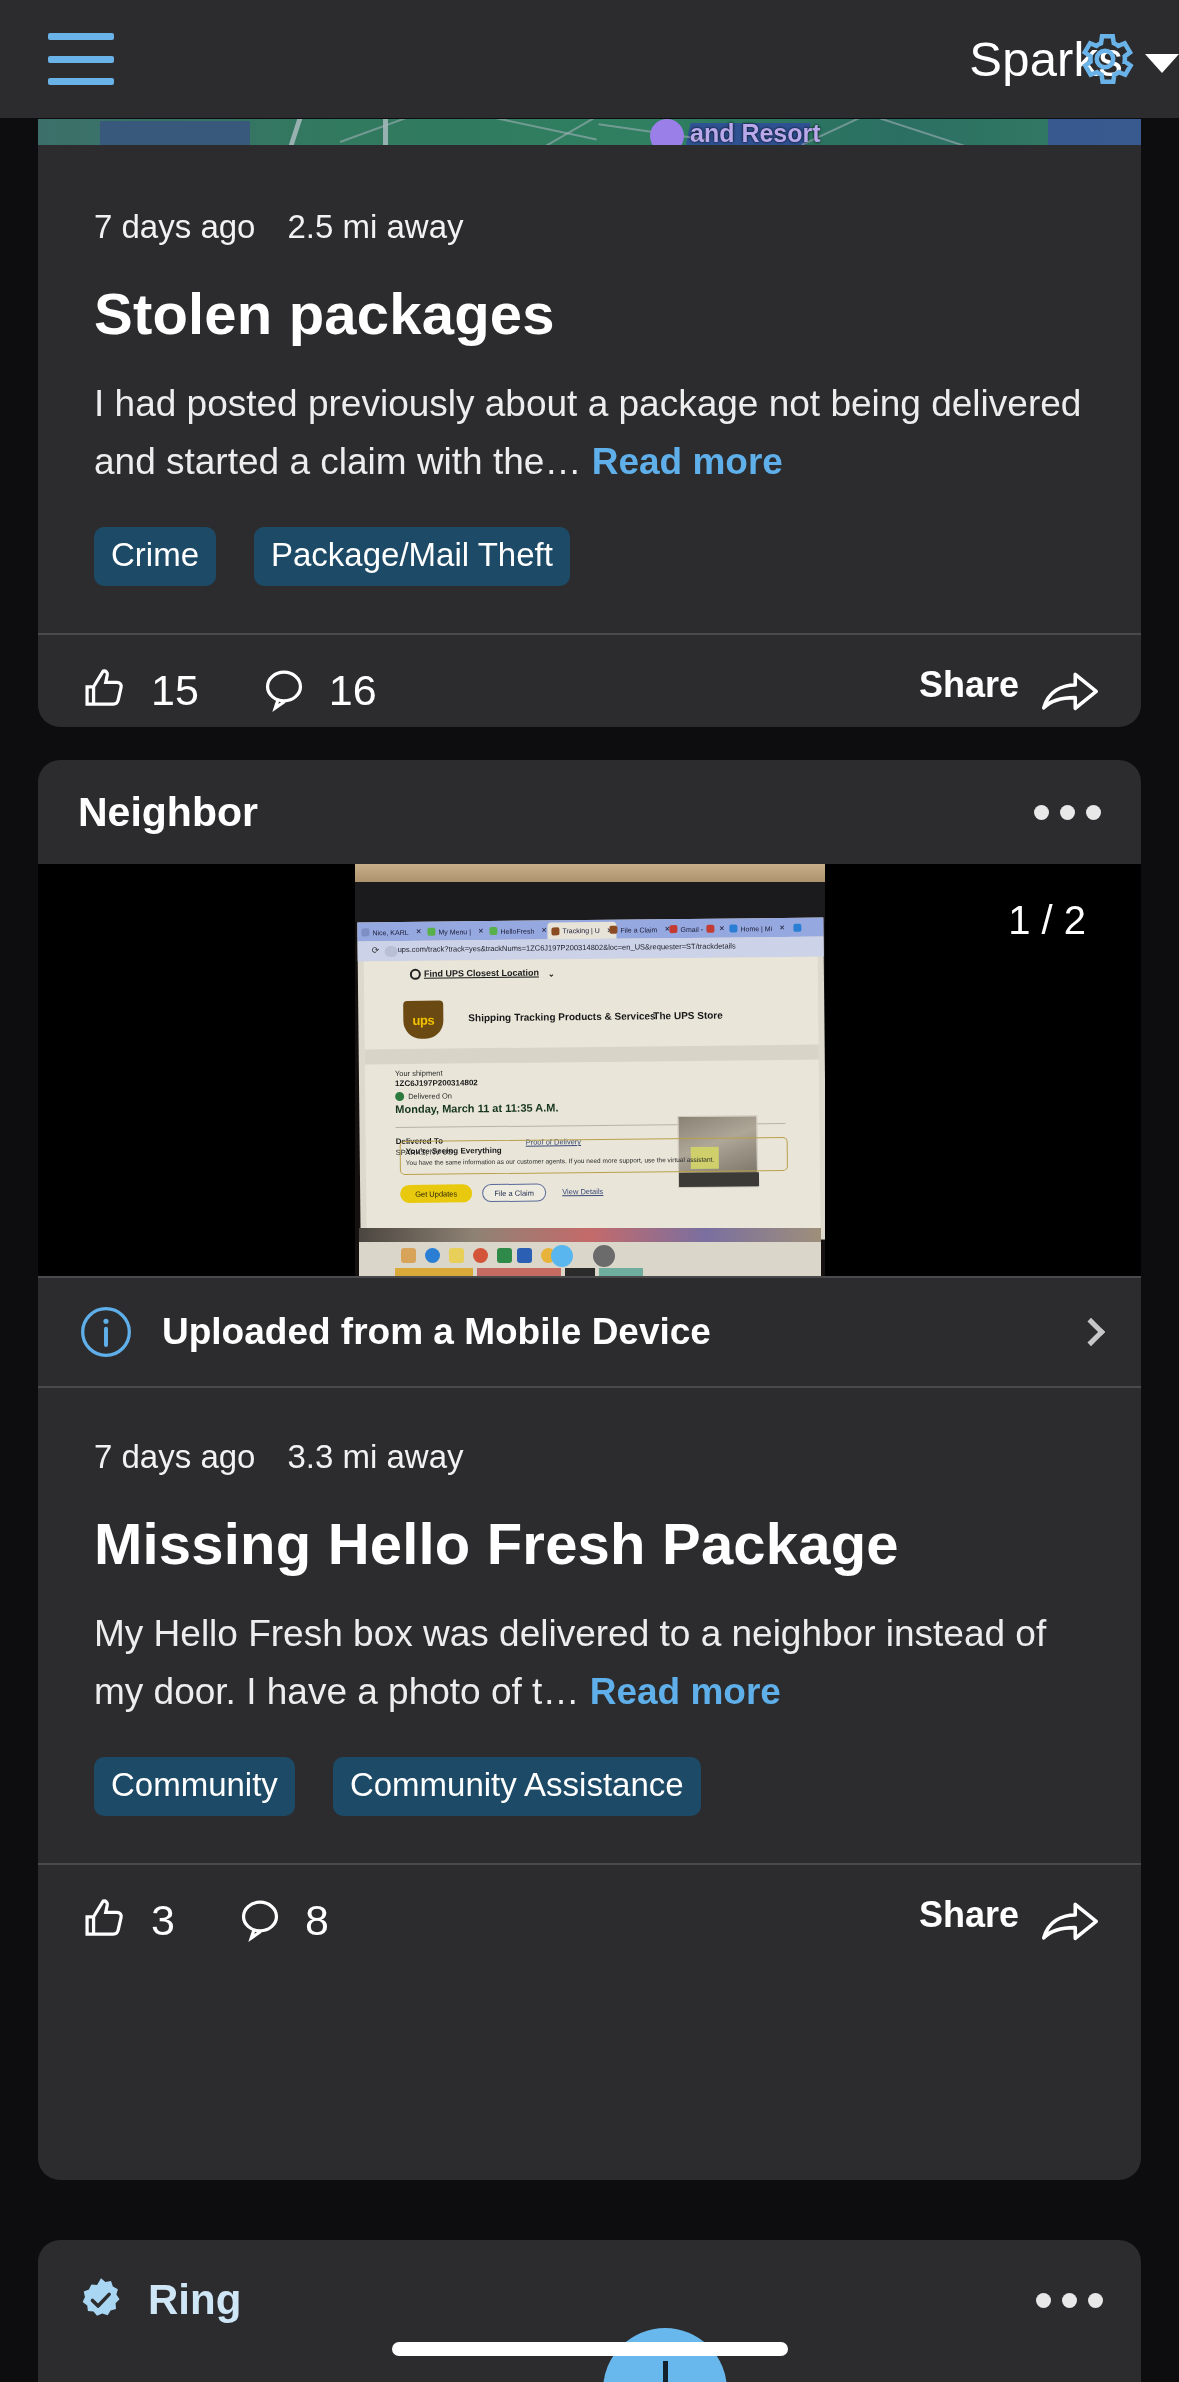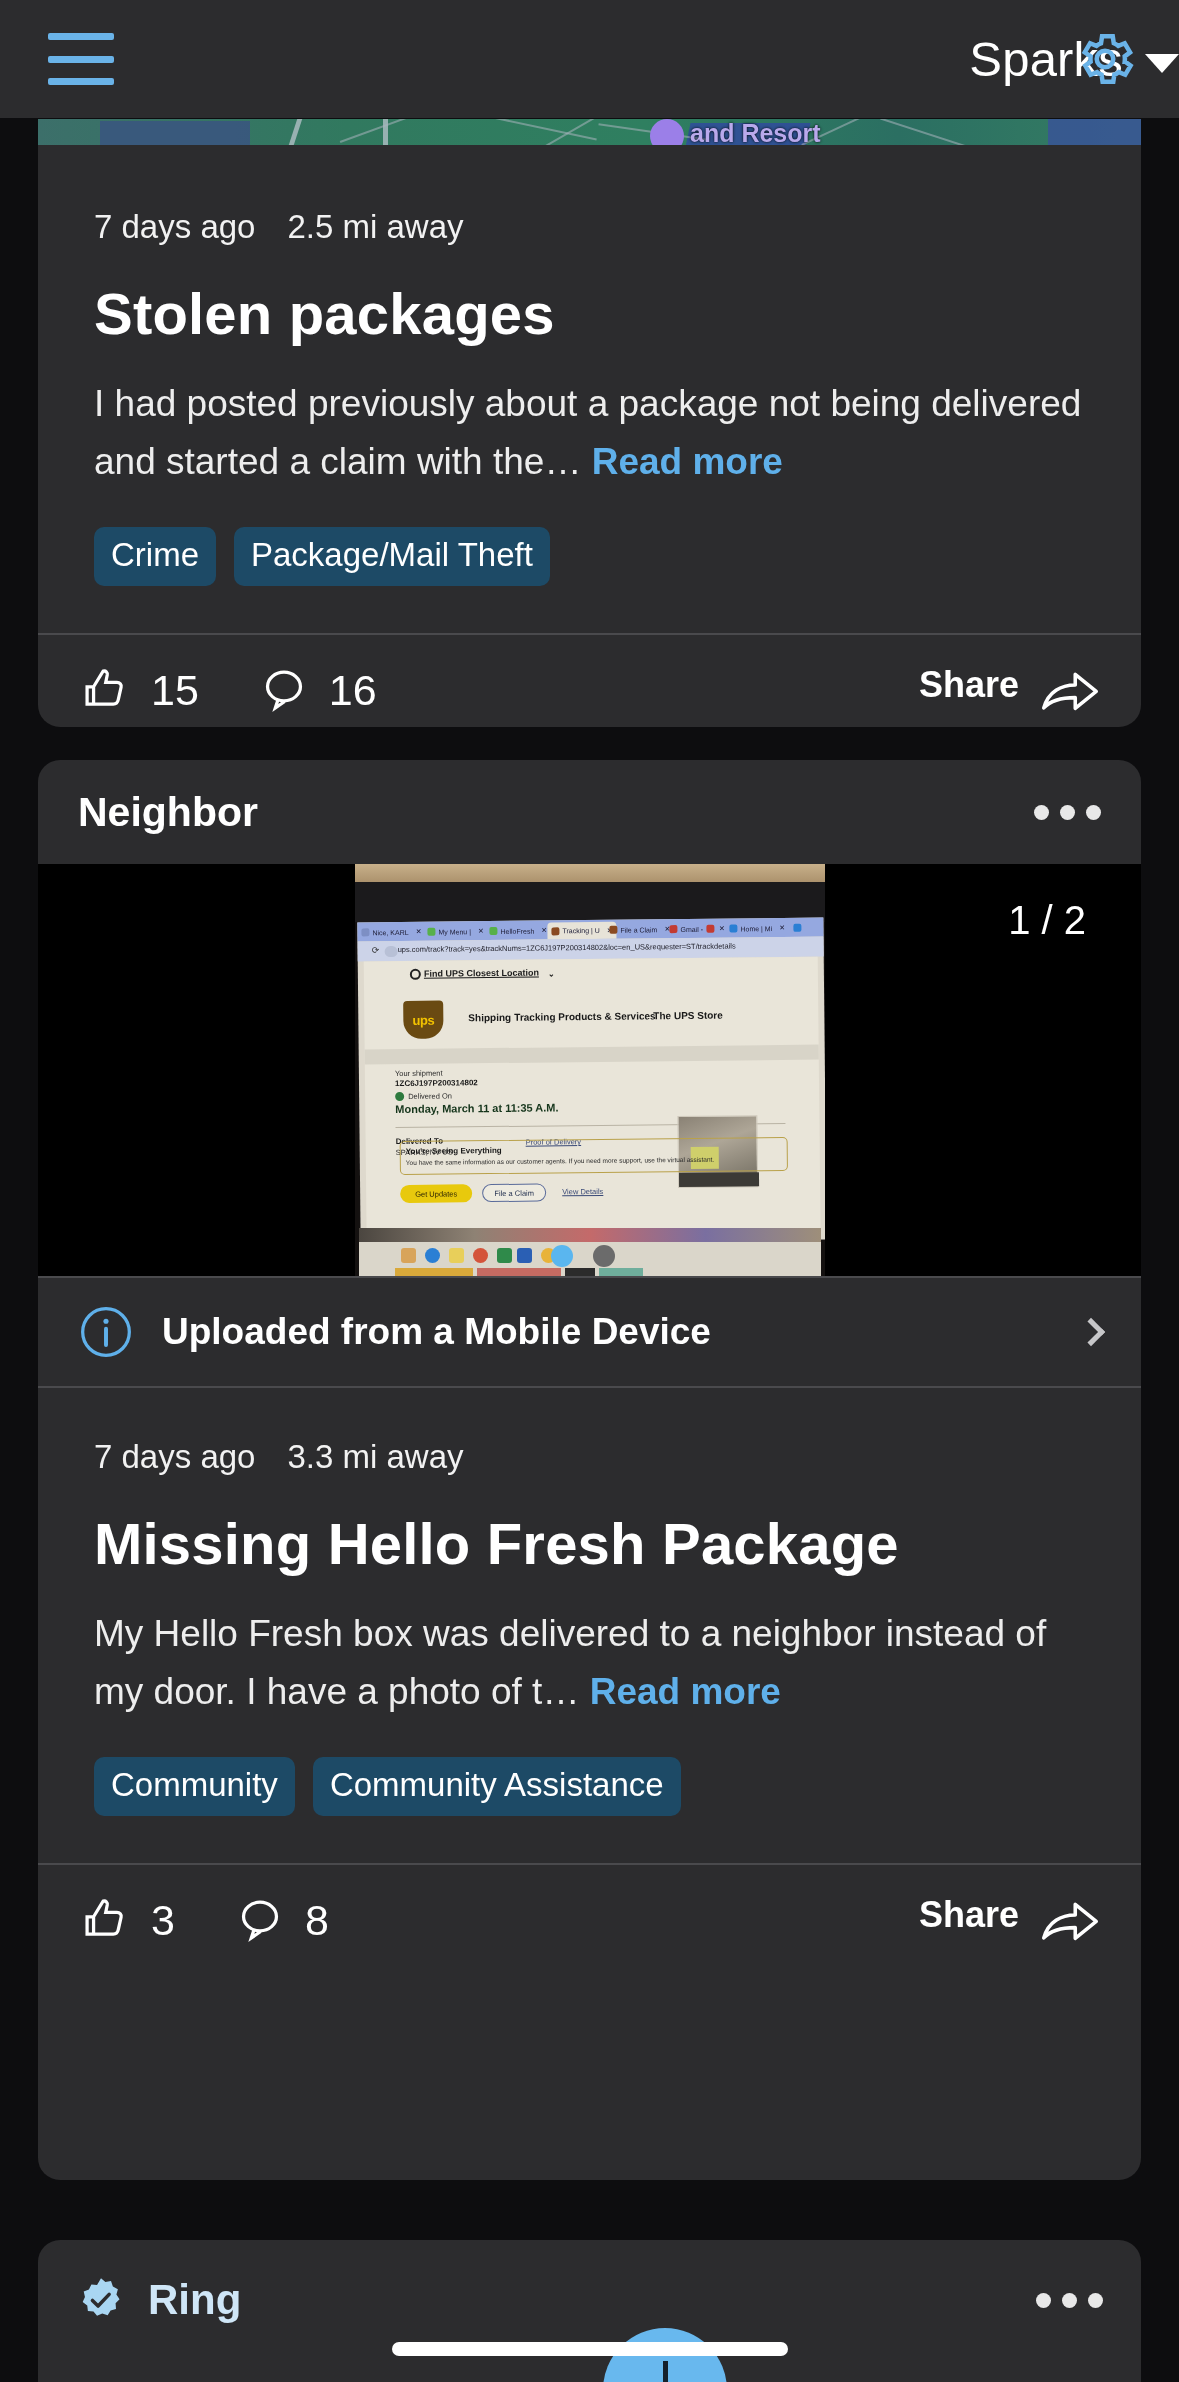--- a/index.html
+++ b/index.html
@@ -131,21 +131,21 @@
     font-size: 37px;
     line-height: 58px;
     color: #ededed;
   }
   .readmore {
     color: #5fb0ea;
     font-weight: bold;
   }
   .tags {
     display: flex;
-    gap: 18px;
+    gap: 38px;
     align-items: center;
   }
   .tag {
     background: #1d4a66;
     color: #ffffff;
     font-size: 33px;
     border-radius: 10px;
     padding: 9px 17px 12px 17px;
     white-space: nowrap;
     cursor: pointer;

